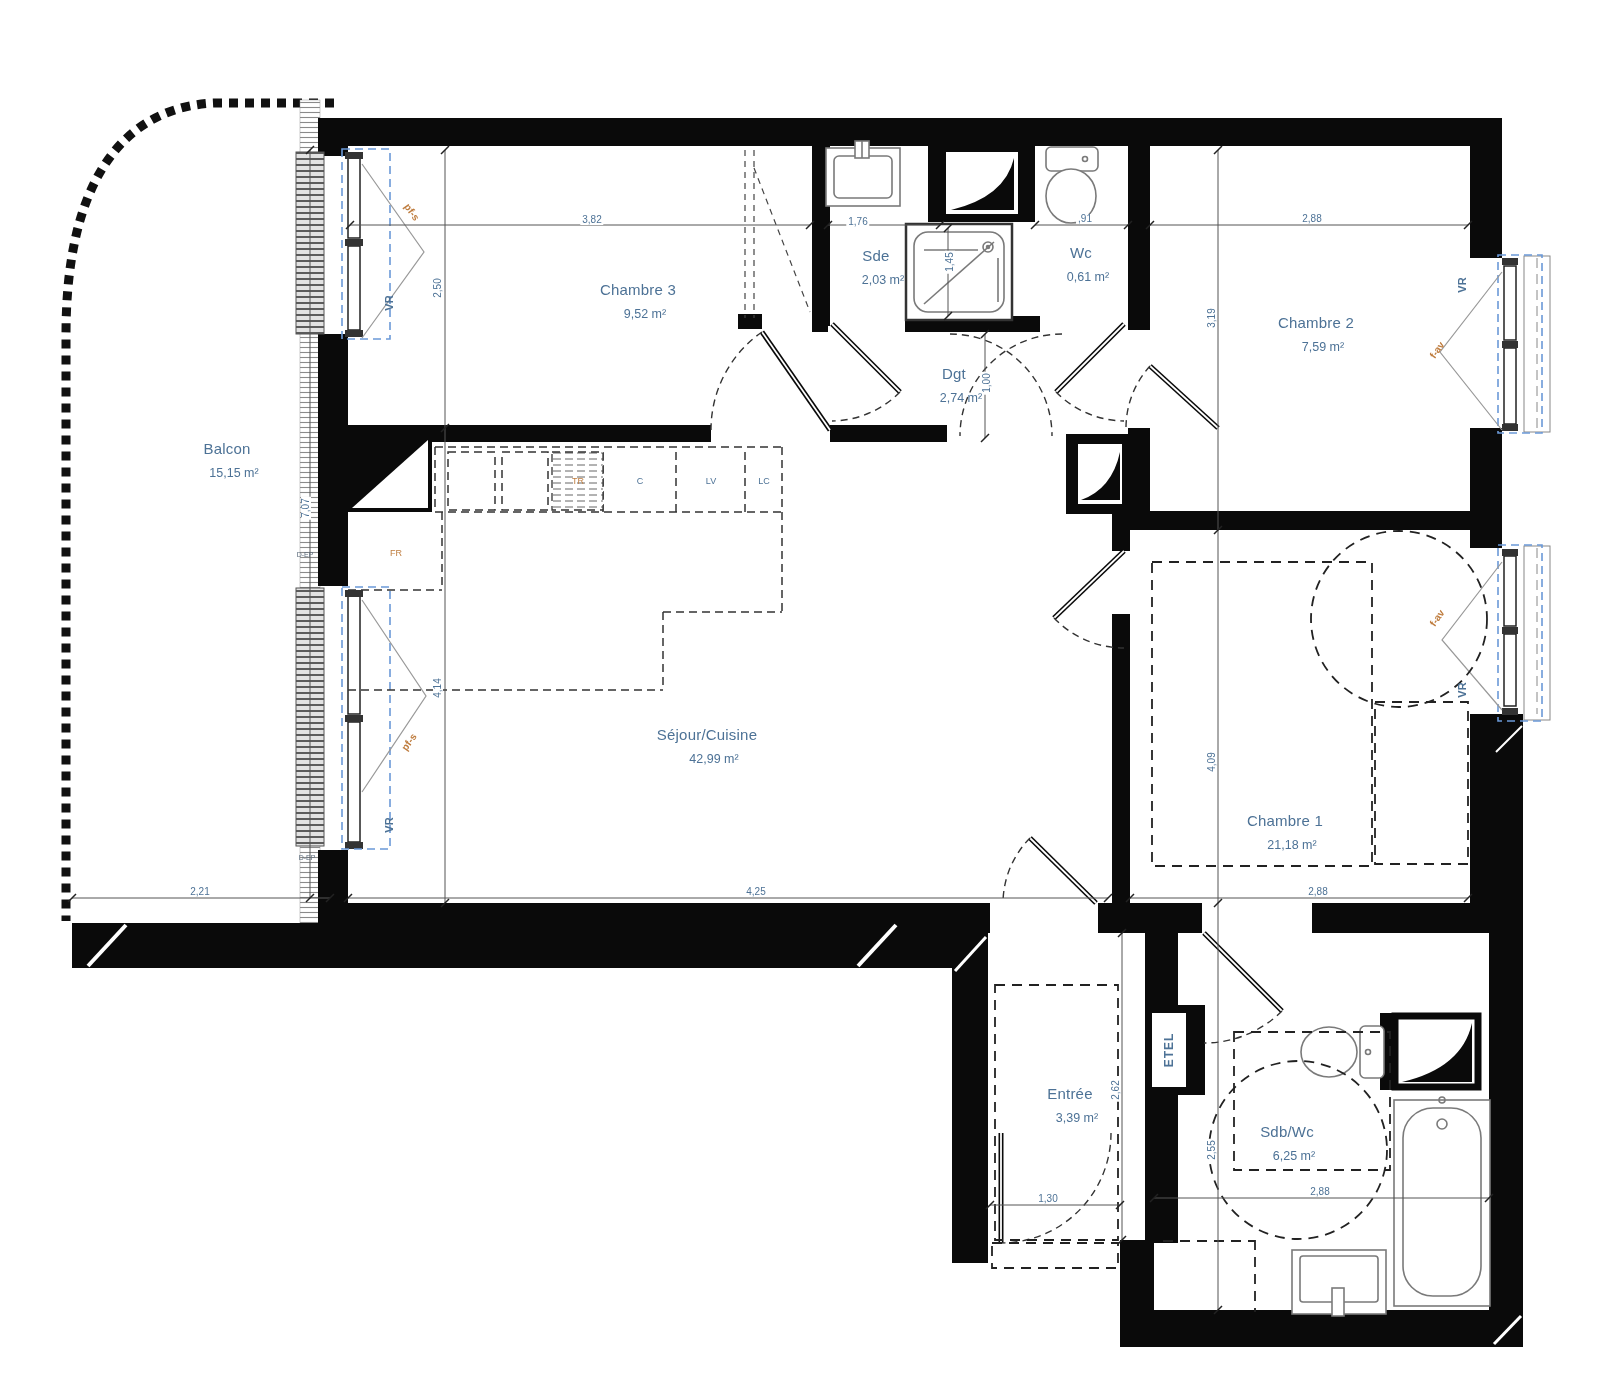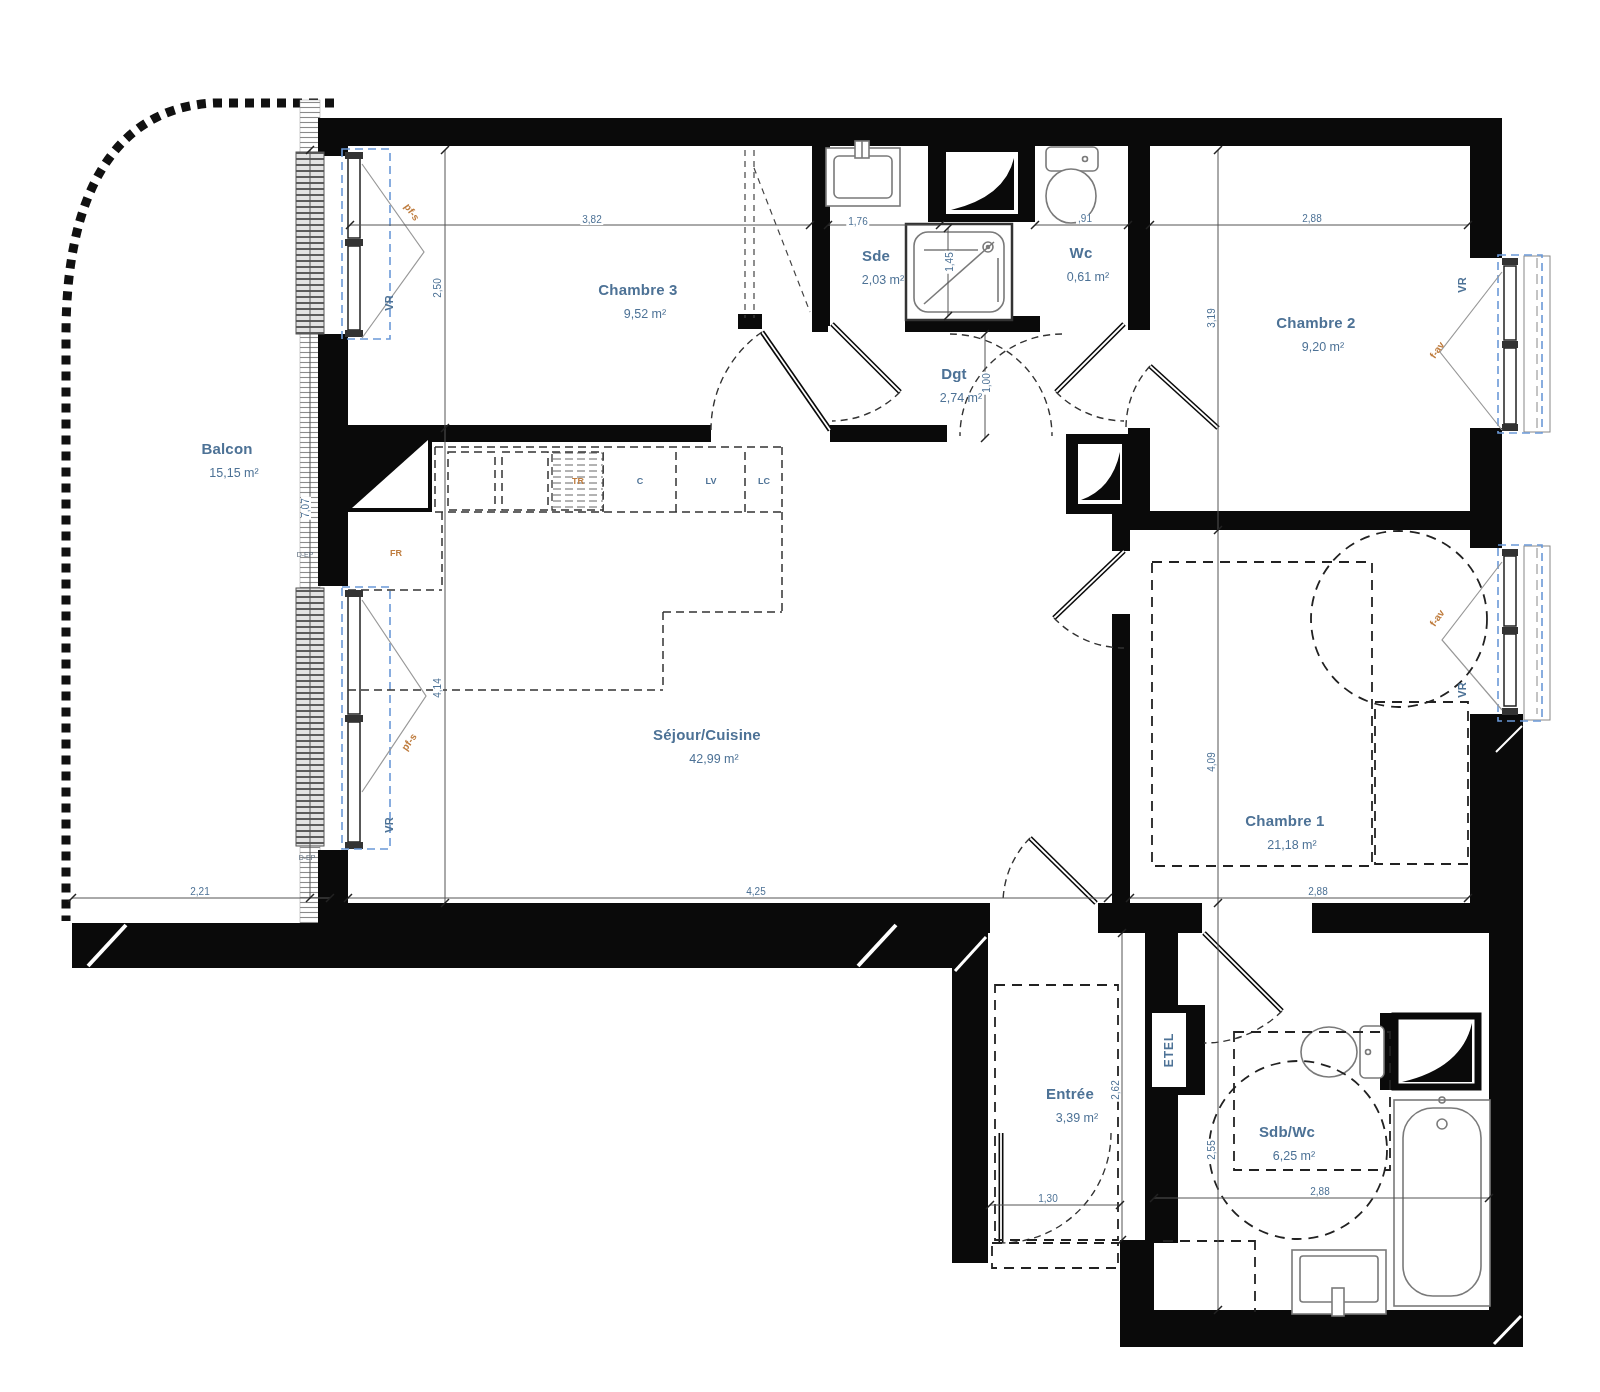--- a/index.html
+++ b/index.html
@@ -1,29 +1,29 @@
 <!DOCTYPE html>
 <html><head>
 <meta charset="utf-8">
 <style>
   html,body{margin:0;padding:0;background:#fff;}
   .plan{position:relative;width:1600px;height:1392px;background:#fff;overflow:hidden;
         font-family:"Liberation Sans",sans-serif;}
   .plan svg{position:absolute;left:0;top:0;}
   .lbl{position:absolute;transform:translate(-50%,-50%);white-space:nowrap;color:#4d7296;}
   .room{display:flex;flex-direction:column;align-items:center;text-align:center;}
-  .rname{font-weight:bold;font-size:15px;letter-spacing:.2px;}
+  .rname{font-weight:normal;font-size:15px;letter-spacing:.2px;}
   .rarea{font-size:12.5px;margin-top:9px;transform:translateX(7px);}
   .dim{font-size:10px;background:#fff;padding:0 2px;line-height:1;}
   .v{transform:translate(-50%,-50%) rotate(-90deg);}
   .r55{transform:translate(-50%,-50%) rotate(55deg);}
   .rm55{transform:translate(-50%,-50%) rotate(-55deg);}
   .win{font-size:11px;font-weight:bold;color:#4d7296;}
   .org{color:#bf7d3f;}
-  .kit{font-size:9px;background:#fff;padding:0 1px;font-weight:bold;}
+  .kit{font-size:9px;background:#fff;padding:0 1px;}
   .etel{font-size:12px;font-weight:bold;letter-spacing:1px;}
   .dep{font-size:7px;color:#5a6a7a;background:transparent;}
 </style>
 </head>
 <body>
 
 <div class="plan">
 
 <svg width="1600" height="1392" viewBox="0 0 1600 1392">
   <defs>
@@ -306,21 +306,21 @@
 <div class="lbl room" style="left:876px;top:267px">
   <span class="rname">Sde</span>
   <span class="rarea">2,03 m²</span>
 </div>
 <div class="lbl room" style="left:1081px;top:264px">
   <span class="rname">Wc</span>
   <span class="rarea">0,61 m²</span>
 </div>
 <div class="lbl room" style="left:1316px;top:334px">
   <span class="rname">Chambre 2</span>
-  <span class="rarea">9,20 m²</span>
+  <span class="rarea">7,59 m²</span>
 </div>
 <div class="lbl room" style="left:954px;top:385px">
   <span class="rname">Dgt</span>
   <span class="rarea">2,74 m²</span>
 </div>
 <div class="lbl room" style="left:707px;top:746px">
   <span class="rname">Séjour/Cuisine</span>
   <span class="rarea">42,99 m²</span>
 </div>
 <div class="lbl room" style="left:1285px;top:832px">

